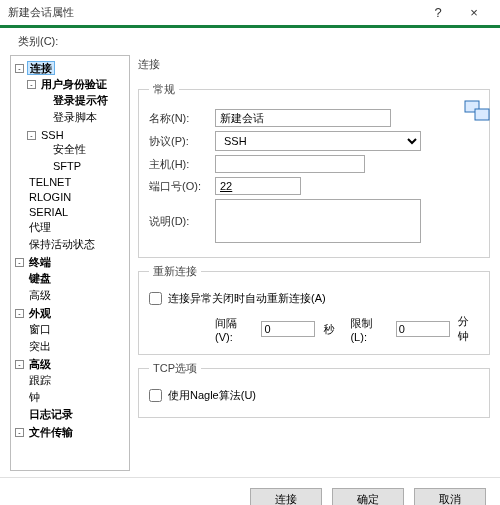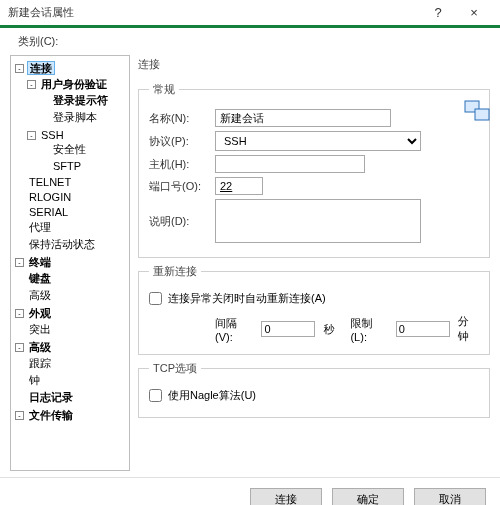--- a/index.html
+++ b/index.html
@@ -21,21 +21,21 @@
 .panel { flex: 1; display: flex; flex-direction: column; gap: 6px; }
 .ptitle { color: #444; padding: 2px 0 4px 0; }
 fieldset { border: 1px solid #d0d0d0; padding: 8px 10px 10px 10px; }
 legend { color: #444; padding: 0 4px; }
 .row { display: flex; align-items: center; gap: 6px; margin: 4px 0; }
 .lbl { width: 60px; color: #333; }
 input[type=text], select, textarea { border: 1px solid #a9a9a9; padding: 2px 4px; font-family: inherit; font-size: 11px; background: #fff; }
 input[type=text].w1 { width: 176px; }
 select.w1 { width: 206px; height: 20px; }
 input[type=text].w2 { width: 150px; }
-input[type=text].sm { width: 48px; text-decoration: underline; }
+input[type=text].sm { width: 86px; text-decoration: underline; }
 textarea { width: 206px; height: 44px; resize: none; }
 input[type=number] { width: 54px; border: 1px solid #a9a9a9; padding: 1px 2px; }
 .iconwrap { position: relative; }
 .net-svg { position: absolute; right: -4px; top: 2px; }
 .reconn-row { display: flex; align-items: center; gap: 8px; margin-top: 8px; }
 .buttons { display: flex; justify-content: flex-end; gap: 10px; padding: 10px 14px; border-top: 1px solid #e0e0e0; margin-top: 6px; }
 button.dlg { width: 72px; height: 22px; background: #e1e1e1; border: 1px solid #adadad; cursor: pointer; }
 </style>
 </head>
 <body>
@@ -73,20 +73,21 @@
         </ul>
       </li>
       <li><span class="tgl">-</span><span class="nd bold">终端</span>
         <ul>
           <li class="lvl1"><span class="nd bold">键盘</span></li>
           <li class="lvl1"><span class="nd">高级</span></li>
         </ul>
       </li>
       <li><span class="tgl">-</span><span class="nd bold">外观</span>
         <ul>
+          <li class="lvl1"><span class="nd">窗口</span></li>
           <li class="lvl1"><span class="nd">突出</span></li>
         </ul>
       </li>
       <li><span class="tgl">-</span><span class="nd bold">高级</span>
         <ul>
           <li class="lvl1"><span class="nd">跟踪</span></li>
           <li class="lvl1"><span class="nd">钟</span></li>
           <li class="lvl1"><span class="nd bold">日志记录</span></li>
         </ul>
       </li>

